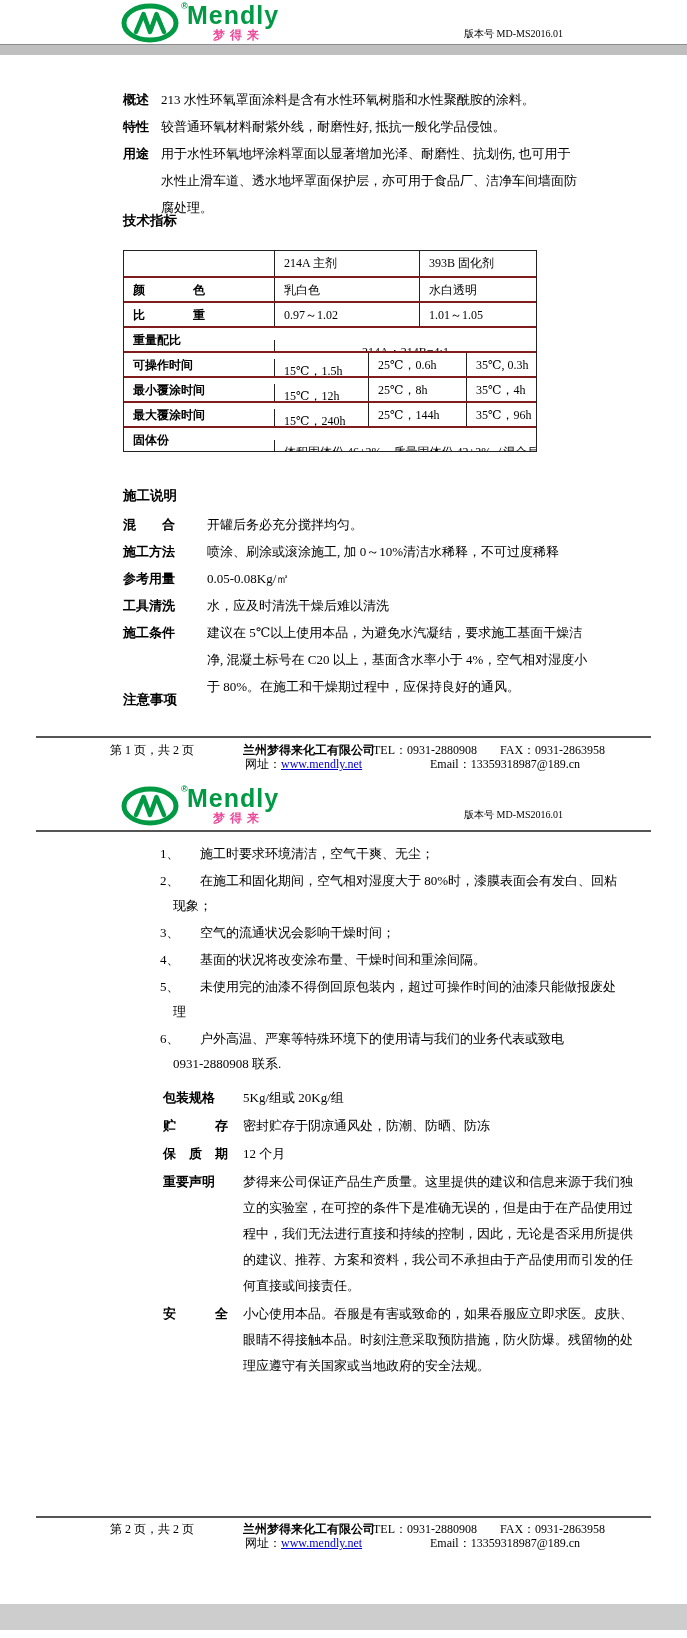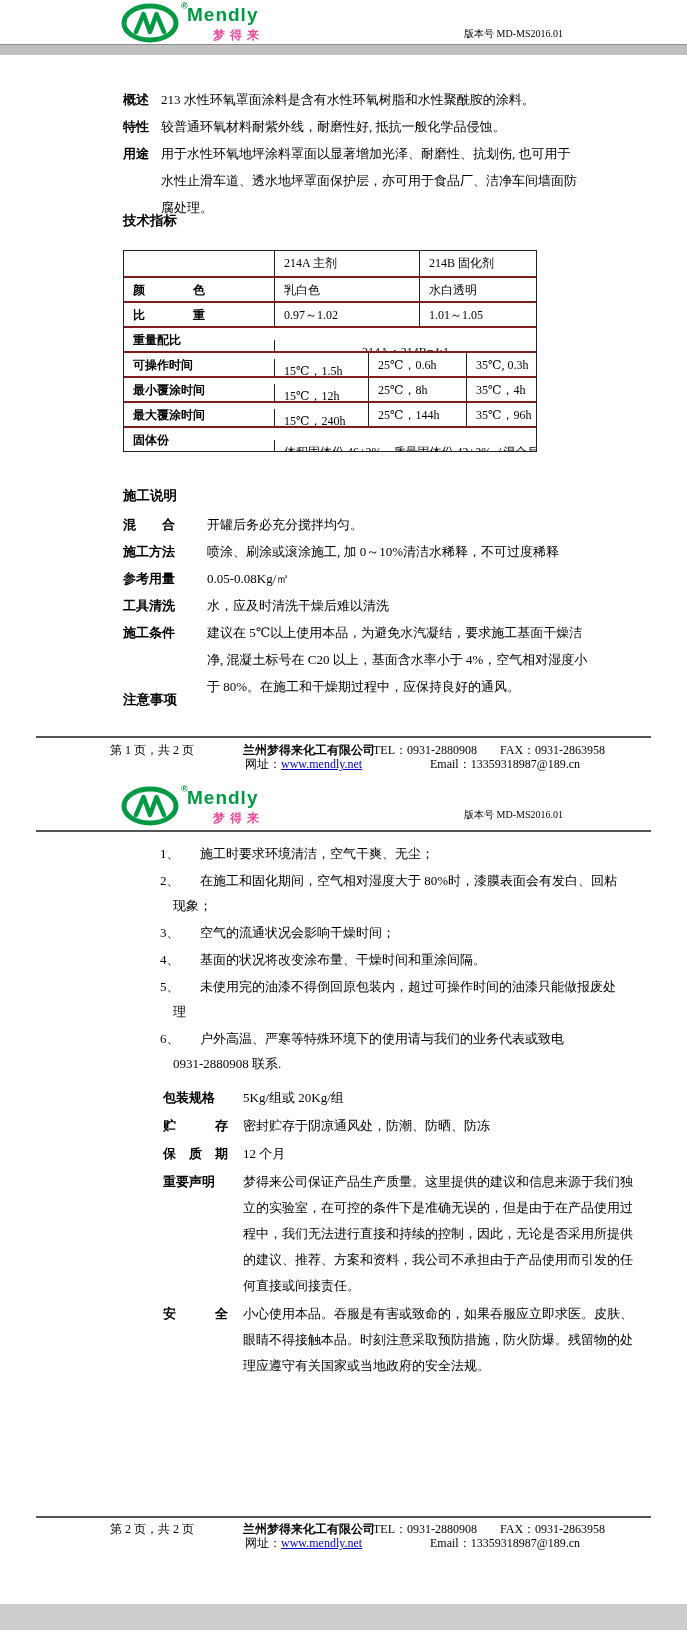--- a/index.html
+++ b/index.html
@@ -13,21 +13,21 @@
 
   
   .rule{position:absolute;left:36px;width:615px;border-top:2px solid #555;}
 
   
   .logo{position:absolute;left:121px;display:flex;align-items:flex-start;}
   .logo-mark{position:relative;width:64px;height:40px;}
   .logo-reg{position:absolute;left:60px;top:-2px;font-size:9px;font-weight:bold;color:#009A44;
             font-family:"Liberation Sans","DejaVu Sans",sans-serif;}
   .logo-text{margin-left:2px;margin-top:1px;}
-  .brand{font-family:"Liberation Sans","DejaVu Sans",sans-serif;font-weight:bold;font-size:19px;
+  .brand{font-family:"Liberation Sans","DejaVu Sans",sans-serif;font-weight:bold;font-size:25px;
          line-height:22px;color:#009A44;letter-spacing:1px;}
   .brand-cn{font-family:"Liberation Sans","DejaVu Sans",sans-serif;font-weight:bold;font-size:12px;
             line-height:18px;color:#ec4899;letter-spacing:5px;margin-left:26px;}
 
   .version{position:absolute;left:400px;width:163px;text-align:right;font-size:10px;}
 
   .title{position:absolute;left:121px;top:54px;font-family:"Liberation Sans","DejaVu Sans",sans-serif;
          font-weight:bold;font-size:21px;letter-spacing:1px;}
 
   .heading{position:absolute;left:123px;font-family:"Liberation Sans","DejaVu Sans",sans-serif;
@@ -116,21 +116,21 @@
 腐处理。</span>
     </div>
   </div>
 
   <div class="heading" style="top:212px;">技术指标</div>
 
   <div class="ttable">
     <div class="trow">
       <div class="tc w-label"></div>
       <div class="tc w-a">214A 主剂</div>
-      <div class="tc w-b">214B 固化剂</div>
+      <div class="tc w-b">393B 固化剂</div>
     </div>
     <div class="trow">
       <div class="tc w-label">颜　　　　色</div>
       <div class="tc w-a">乳白色</div>
       <div class="tc w-b">水白透明</div>
     </div>
     <div class="trow">
       <div class="tc w-label">比　　　　重</div>
       <div class="tc w-a">0.97～1.02</div>
       <div class="tc w-b">1.01～1.05</div>

